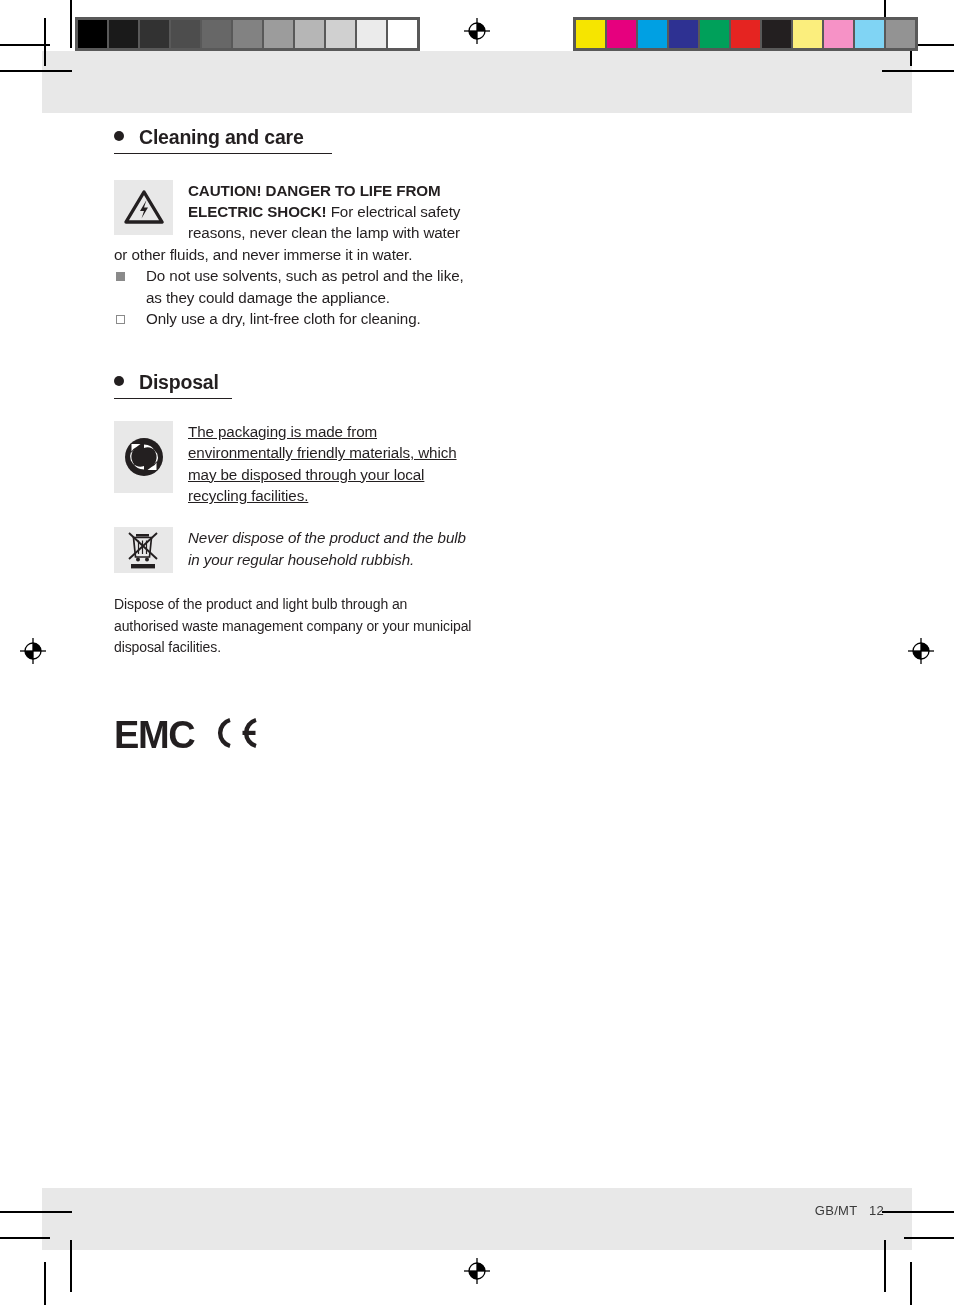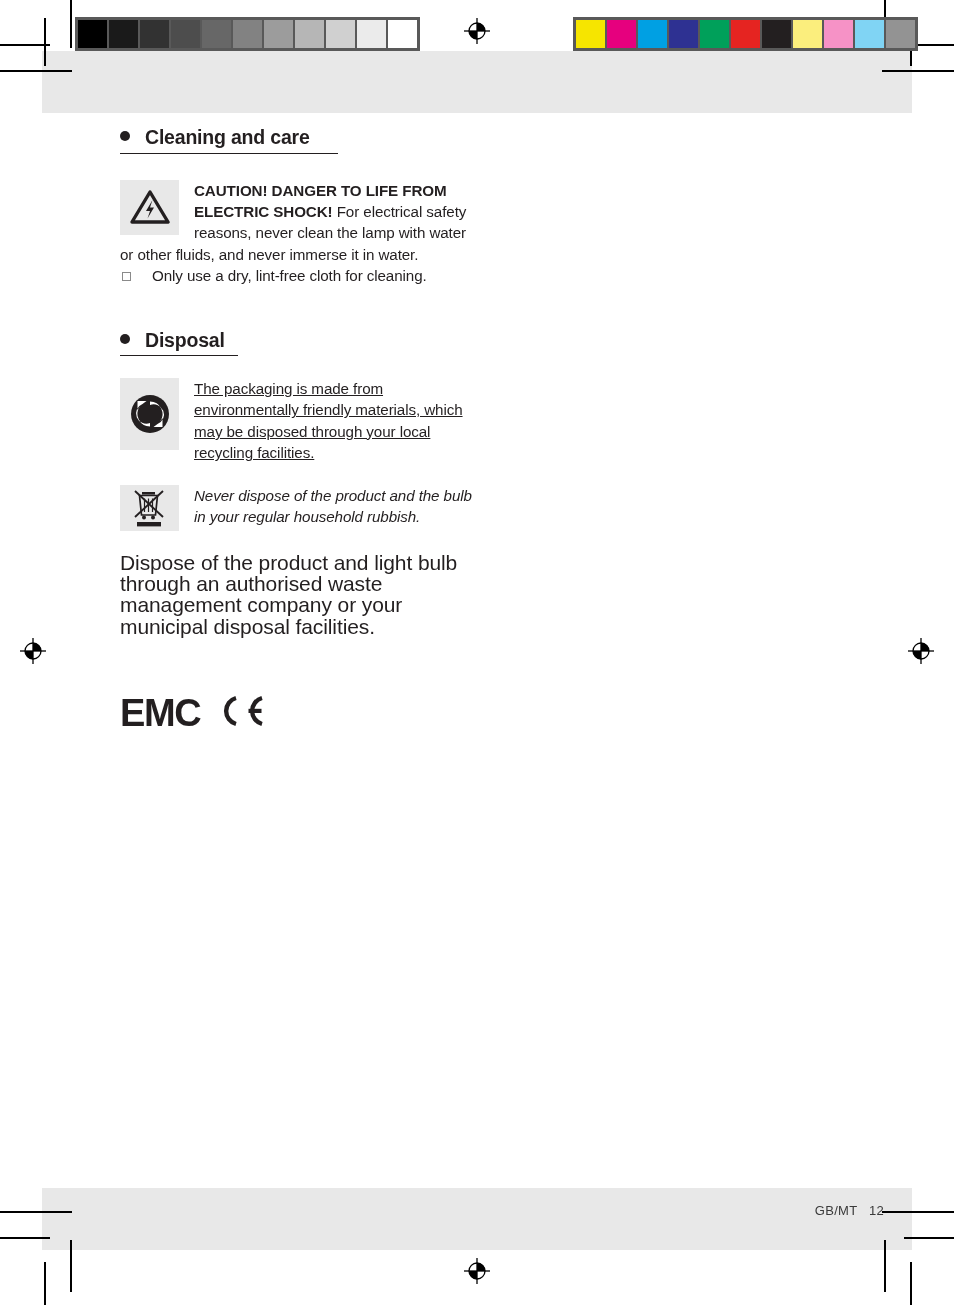--- a/index.html
+++ b/index.html
@@ -66,21 +66,21 @@
   
   .reg {
     position: absolute;
     width: 26px;
     height: 26px;
   }
 
   
   .content {
     position: absolute;
-    left: 120px;
+    left: 114px;
     top: 128px;
     width: 360px;
   }
 
   
   .section-head {
     display: flex;
     align-items: baseline;
     margin: 0 0 6px 0;
     padding-bottom: 5px;
@@ -148,21 +148,21 @@
     position: absolute;
     left: 2px;
     top: 7px;
     width: 9px;
     height: 9px;
   }
   .li-mark.filled { background: #8a8a8a; }
   .li-mark.hollow { border: 1.3px solid #8a8a8a; box-sizing: border-box; }
 
   p.para {
-    font-size: 21px;
+    font-size: 14px;
     line-height: 21.4px;
     letter-spacing: -0.1px;
     margin: 0;
   }
   .gap-lg { height: 21px; }
   .gap-sec { height: 44px; }
 
   
   .emc-row {
     display: flex;
@@ -286,20 +286,24 @@
       <div class="icon-tile">
         <svg width="40" height="36" viewBox="0 0 40 36">
           <polygon points="20,3 38,33 2,33" fill="none" stroke="#231f20" stroke-width="3.4" stroke-linejoin="round"></polygon>
           <path d="M22.5 11 L16 22 L20 22 L17.5 29.5 L24 18.5 L20 18.5 Z" fill="#231f20"></path>
         </svg>
       </div>
       <div class="flow-text"><b>CAUTION! DANGER TO LIFE FROM ELECTRIC SHOCK!</b><span> For electrical safety reasons, never clean the lamp with water or other fluids, and never immerse it in water.</span></div>
     </div>
 
     <ul class="dashlist">
+      <li>
+        <span class="li-mark filled"></span>
+        <span>Do not use solvents, such as petrol and the like, as they could damage the appliance.</span>
+      </li>
       <li>
         <span class="li-mark hollow"></span>
         <span>Only use a dry, lint-free cloth for cleaning.</span>
       </li>
     </ul>
 
     <div class="gap-sec"></div>
 
     <div class="section-head narrow">
       <span class="head-bullet"></span>

